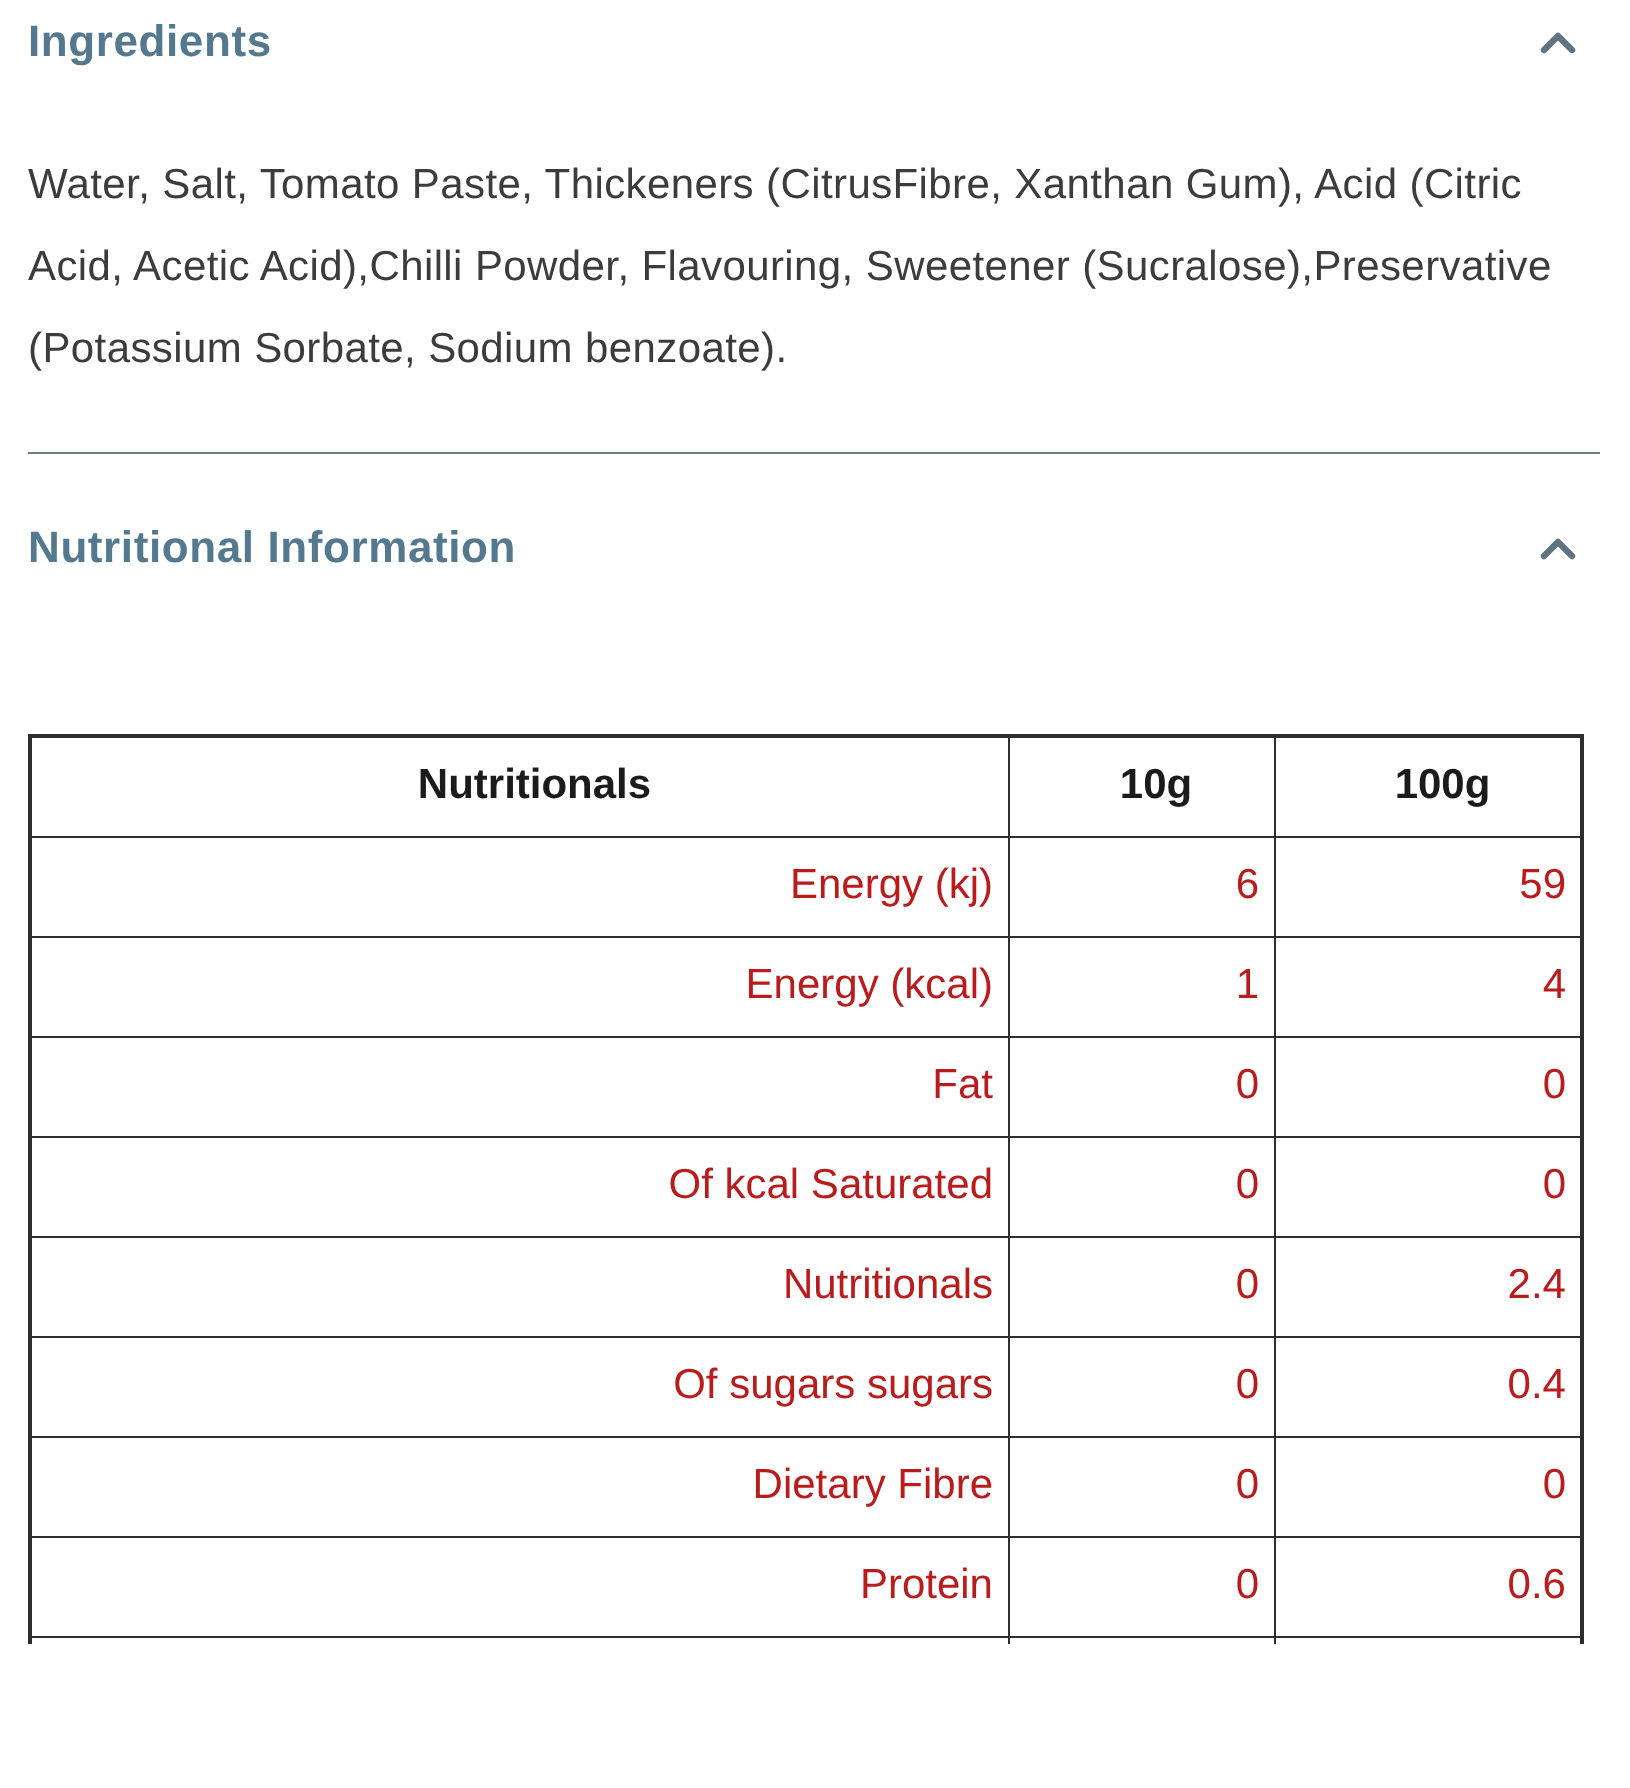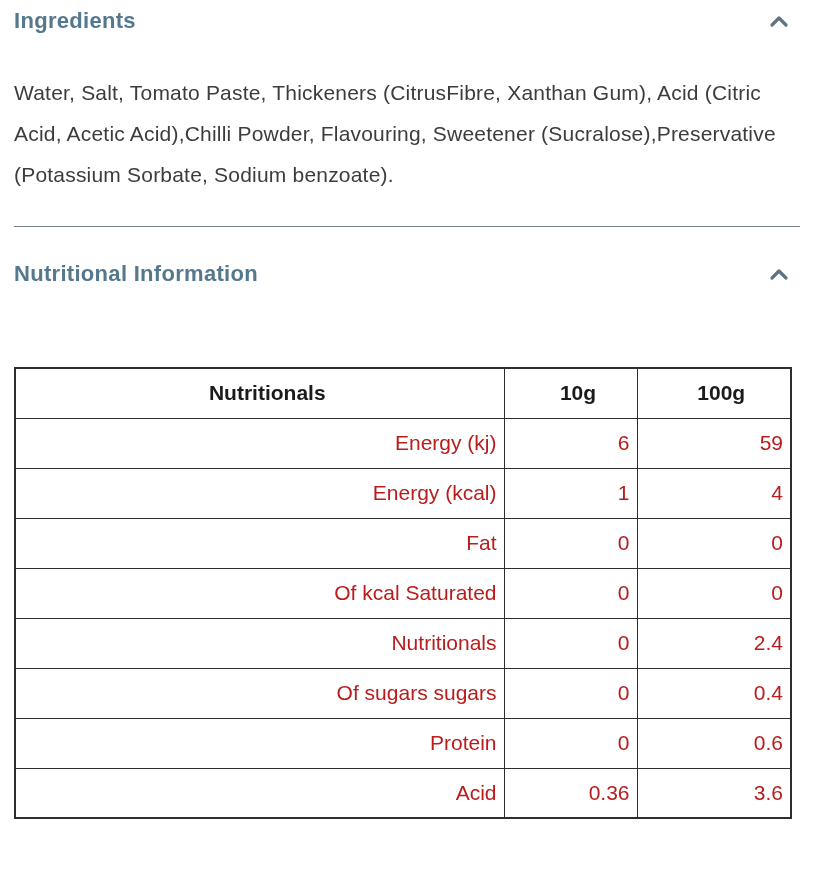--- a/index.html
+++ b/index.html
@@ -157,20 +157,25 @@
         <td>Nutritionals</td>
         <td>0</td>
         <td>2.4</td>
       </tr>
       <tr>
         <td>Of sugars sugars</td>
         <td>0</td>
         <td>0.4</td>
       </tr>
       <tr>
+        <td>Dietary Fibre</td>
+        <td>0</td>
+        <td>0</td>
+      </tr>
+      <tr>
         <td>Protein</td>
         <td>0</td>
         <td>0.6</td>
       </tr>
       <tr>
         <td>Acid</td>
         <td>0.36</td>
         <td>3.6</td>
       </tr>
     </tbody>

